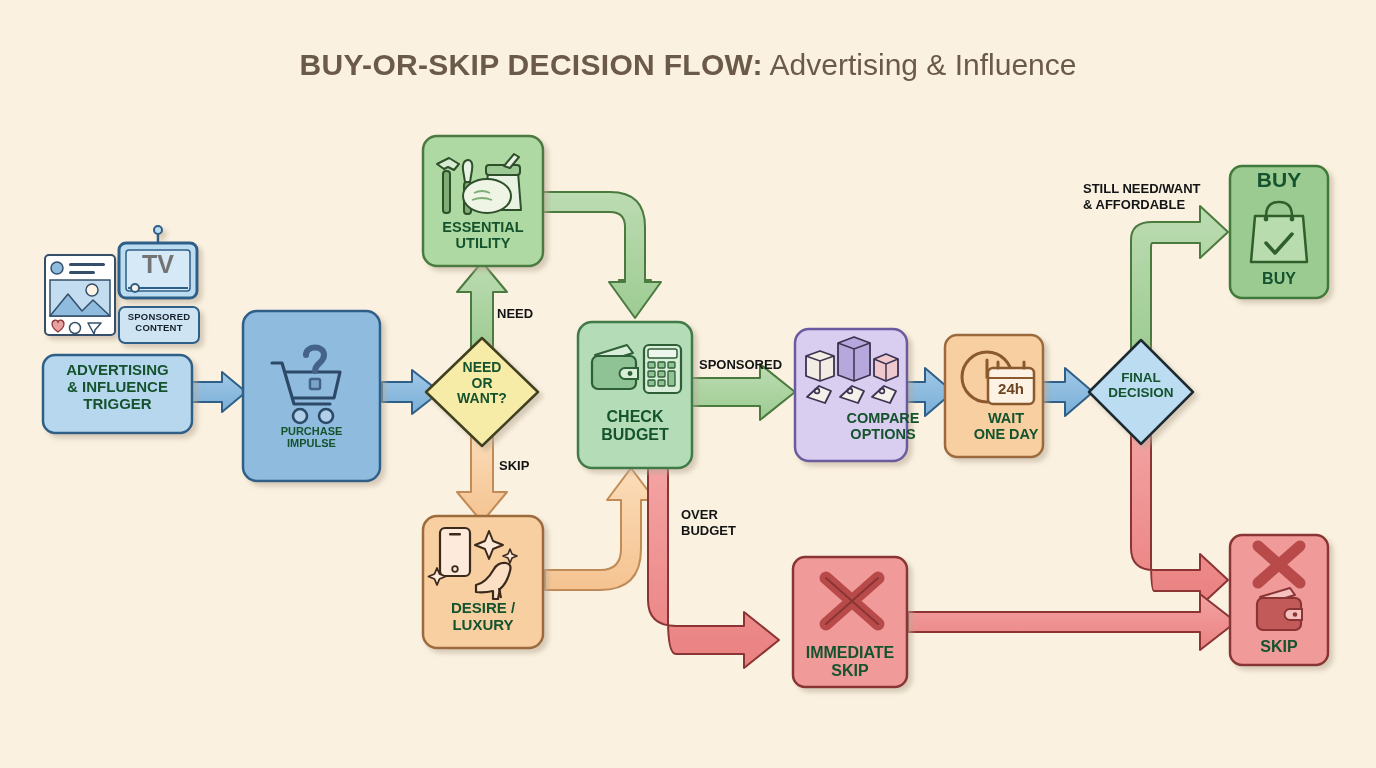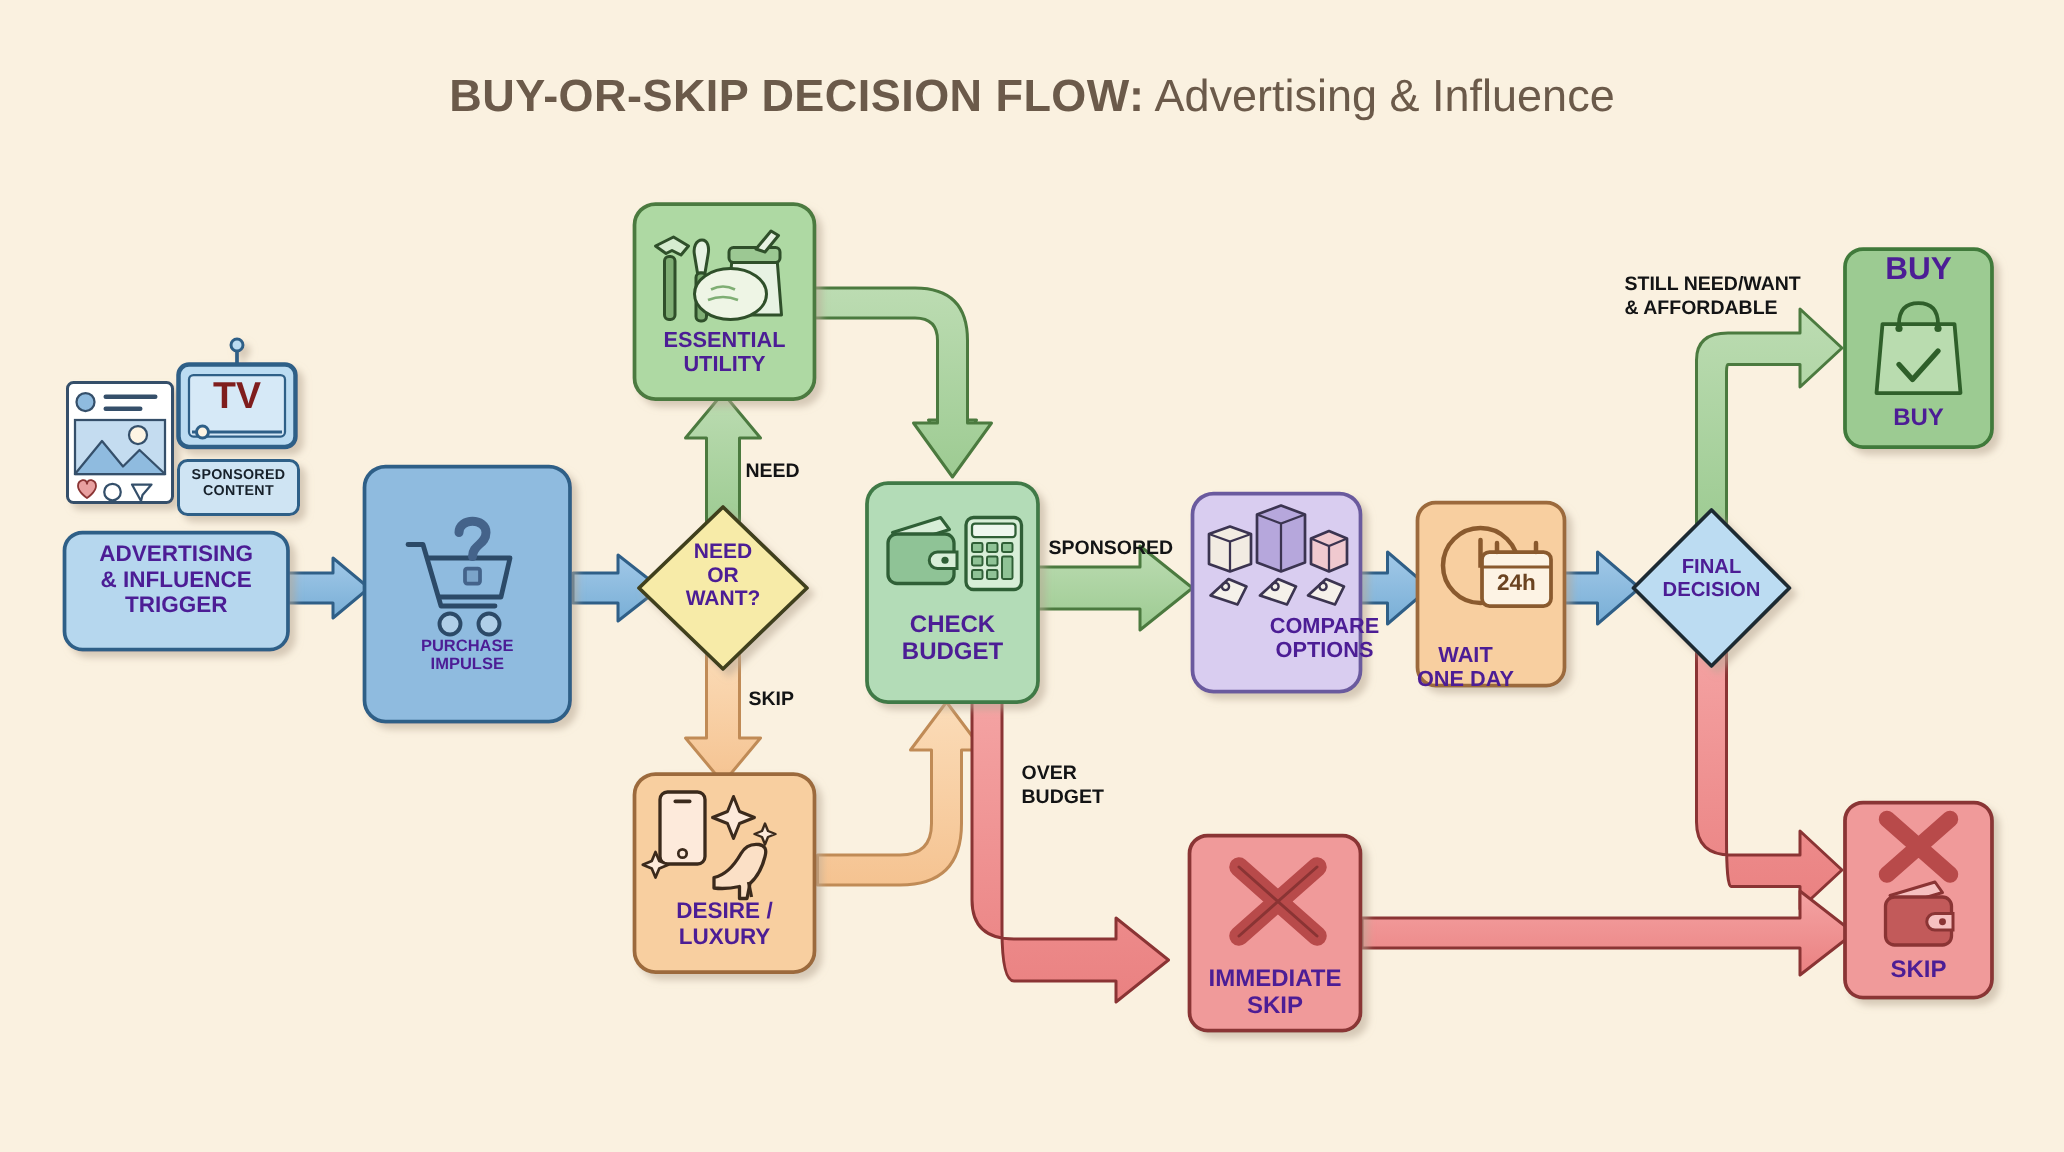--- a/index.html
+++ b/index.html
@@ -41,21 +41,21 @@
     letter-spacing: 0.3px;
   }
   .title-sub {
     font-size: 30px;
     font-weight: normal;
     color: #6b5a4a;
   }
   .nodelabel {
     position: absolute;
     text-align: center;
-    color: #4c1d95;
+    color: #14532d;
     font-weight: bold;
     line-height: 1.12;
     pointer-events: none;
     white-space: pre-line;
   }
   .edgelabel {
     position: absolute;
     color: #131415;
     font-weight: bold;
     font-size: 13px;
@@ -316,42 +316,42 @@
     <span class="title-main">BUY-OR-SKIP DECISION FLOW:</span><span class="title-sub"> Advertising &amp; Influence</span>
   </div>
 
   <div class="nodelabel" style="left:43px; top:362px; width:149px; font-size:15px;">ADVERTISING
 &amp; INFLUENCE
 TRIGGER</div>
 
   <div class="nodelabel" style="left:119px; top:312px; width:80px; font-size:9.5px; letter-spacing:0.2px; color:#16202a;">SPONSORED
 CONTENT</div>
 
-  <div class="nodelabel" style="left:119px; top:250px; width:78px; font-size:25px; color:#7f1d1d;">TV</div>
+  <div class="nodelabel" style="left:119px; top:250px; width:78px; font-size:25px; color:#737373;">TV</div>
 
   <div class="nodelabel" style="left:243px; top:425px; width:137px; font-size:11px;">PURCHASE
 IMPULSE</div>
 
   <div class="nodelabel" style="left:426px; top:360px; width:112px; font-size:14px;">NEED
 OR
 WANT?</div>
 
   <div class="nodelabel" style="left:423px; top:219px; width:120px; font-size:14.5px;">ESSENTIAL
 UTILITY</div>
 
   <div class="nodelabel" style="left:423px; top:600px; width:120px; font-size:15px;">DESIRE /
 LUXURY</div>
 
   <div class="nodelabel" style="left:578px; top:408px; width:114px; font-size:16px;">CHECK
 BUDGET</div>
 
   <div class="nodelabel" style="left:795px; top:410px; width:112px; font-size:14.5px;padding-left:32px;">COMPARE
 OPTIONS</div>
 
-  <div class="nodelabel" style="left:928px; top:410px; width:98px; font-size:14.5px;margin-top:19px;">WAIT
+  <div class="nodelabel" style="left:957px; top:410px; width:98px; font-size:14.5px;">WAIT
 ONE DAY</div>
 
   <div class="nodelabel" style="left:988px; top:381px; width:46px; font-size:15px; color:#6b4422;">24h</div>
 
   <div class="nodelabel" style="left:1089px; top:370px; width:104px; font-size:13.5px;">FINAL
 DECISION</div>
 
   <div class="nodelabel" style="left:1230px; top:168px; width:98px; font-size:21px;">BUY</div>
 
   <div class="nodelabel" style="left:1230px; top:270px; width:98px; font-size:16px;">BUY</div>

